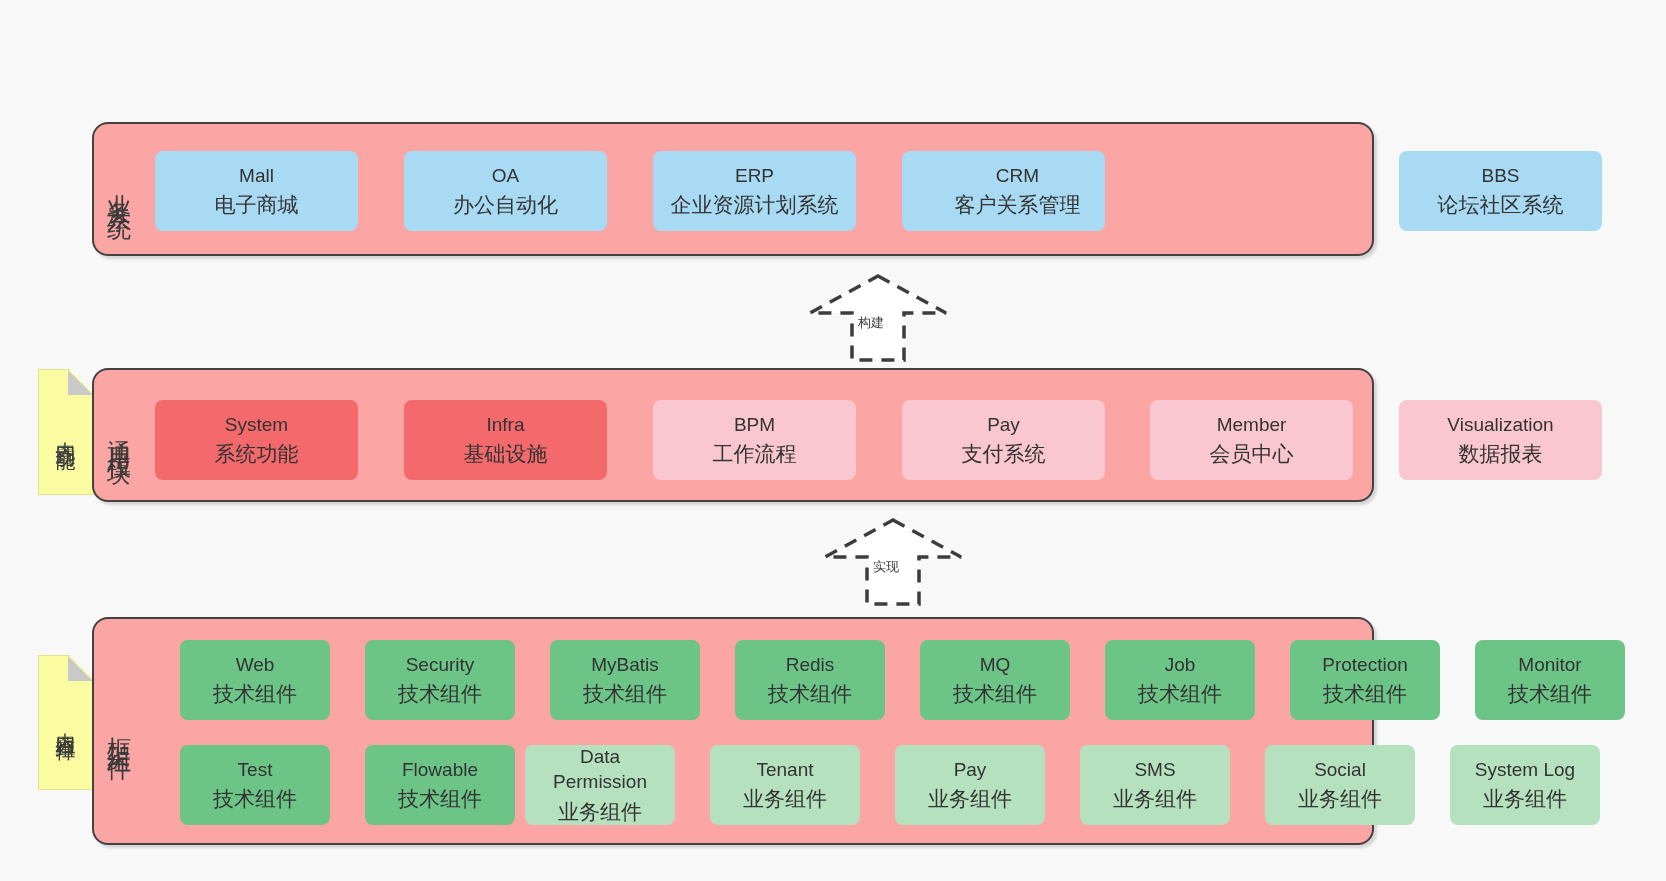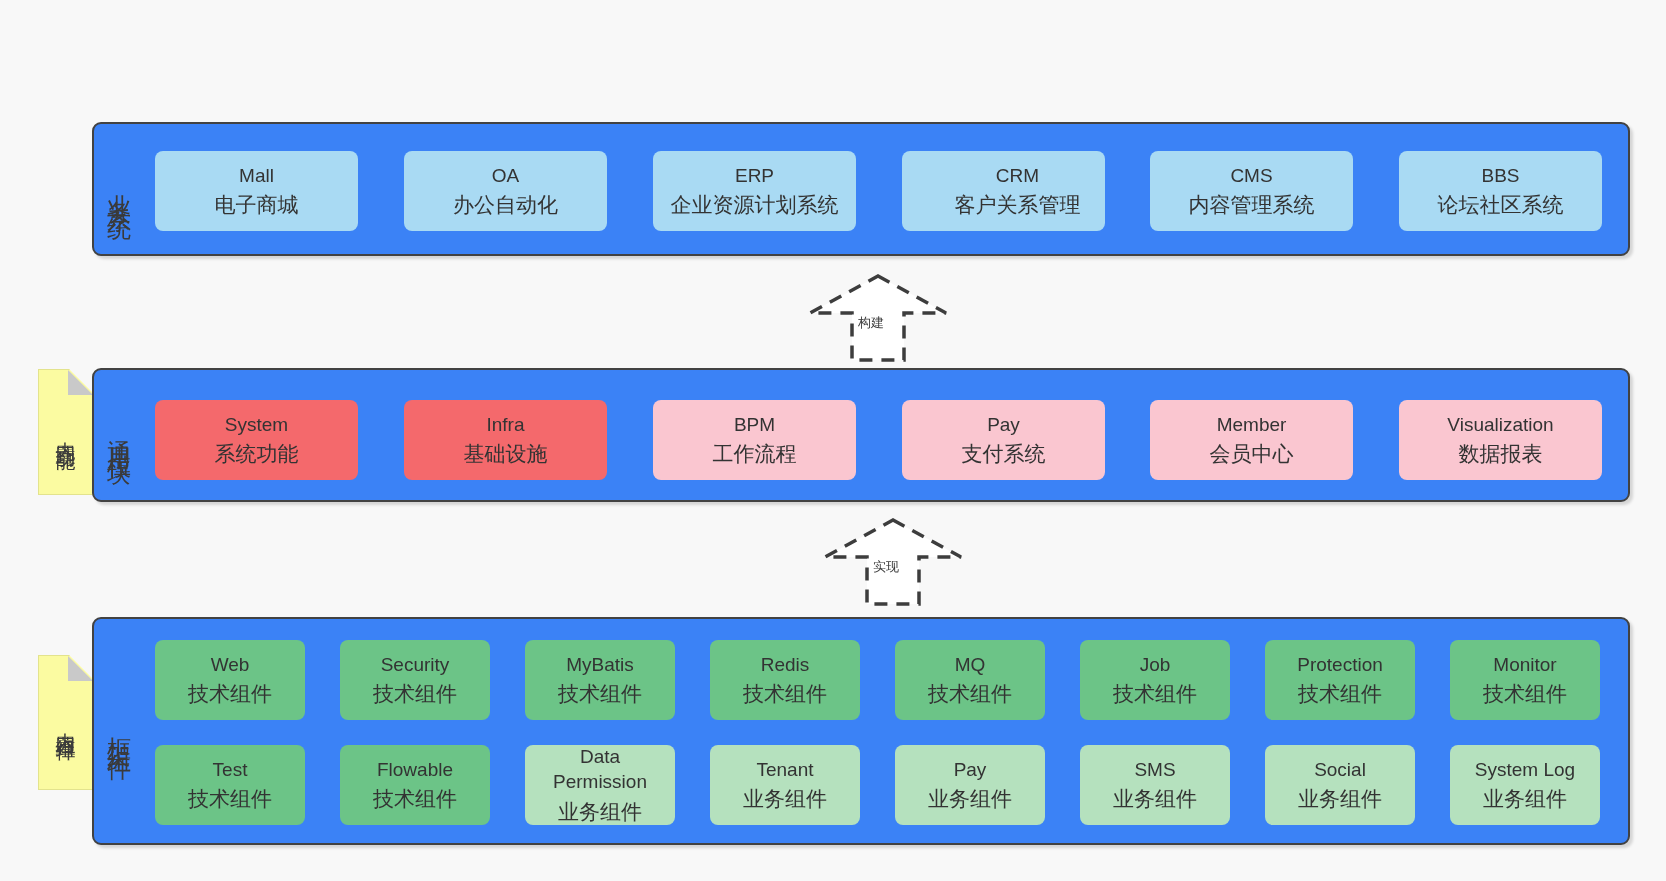--- a/index.html
+++ b/index.html
@@ -12,24 +12,24 @@
     position:relative;
     width:1666px;
     height:881px;
     background:#f8f8f8;
     overflow:hidden;
   }
   
   .layer{
     position:absolute;
     left:92px;
-    width:1538px;
-    background:#3b82f6;
+    width:1282px;
+    background:#fca5a5;
     border:2px solid #424242;
-    border-radius:9px;
+    border-radius:16px;
     box-shadow:3px 3px 3px rgba(0,0,0,0.14);
     box-sizing:border-box;
     z-index:2;
   }
   .layer-label{
     position:absolute;
     left:13px;
     top:50%;
     transform:translateY(-50%);
     writing-mode:vertical-rl;
@@ -52,21 +52,21 @@
     color:#333333;
     padding:4px 8px;
     box-sizing:border-box;
     line-height:1.3;
   }
   .box .bt{font-size:19px;}
   .box .bs{font-size:21px;margin-top:3px;}
   .v-blue  {background:#a9daf3;}
   .v-red   {background:#f4696c;}
   .v-pink  {background:#fac6d0;}
-  .v-gdark {background:#6cc487;}
+  .v-gdark {background:#6cc487;margin-left:25px;}
   .v-glight{background:#b5e1be;}
   .w6{width:203px;height:80px;}
   .w8{width:150px;height:80px;}
   
   .note{
     position:absolute;
     width:56px;
     background:#fbfba1;
     border:1px solid #e3e38d;
     box-shadow:2px 2px 2px rgba(0,0,0,0.12);
@@ -137,24 +137,20 @@
       <div class="bs">办公自动化</div>
     </div>
     <div class="box v-blue w6" style="left:559px;top:27px;">
       <div class="bt">ERP</div>
       <div class="bs">企业资源计划系统</div>
     </div>
     <div class="box v-blue w6" style="left:808px;top:27px;padding-left:36px;">
       <div class="bt">CRM</div>
       <div class="bs">客户关系管理</div>
     </div>
-    <div class="box v-blue w6" style="left:1056px;top:27px;">
-      <div class="bt">CMS</div>
-      <div class="bs">内容管理系统</div>
-    </div>
     <div class="box v-blue w6" style="left:1305px;top:27px;">
       <div class="bt">BBS</div>
       <div class="bs">论坛社区系统</div>
     </div>
   </section>
 
   <svg class="arrow-svg" style="left:807px;top:274px;" width="142" height="88" viewBox="0 0 142 88">
     <polygon points="71,2 139,39 97,39 97,86 45,86 45,39 3,39"></polygon>
   </svg>
   <div class="arrow-label" style="left:854px;top:313px;">构建</div>

